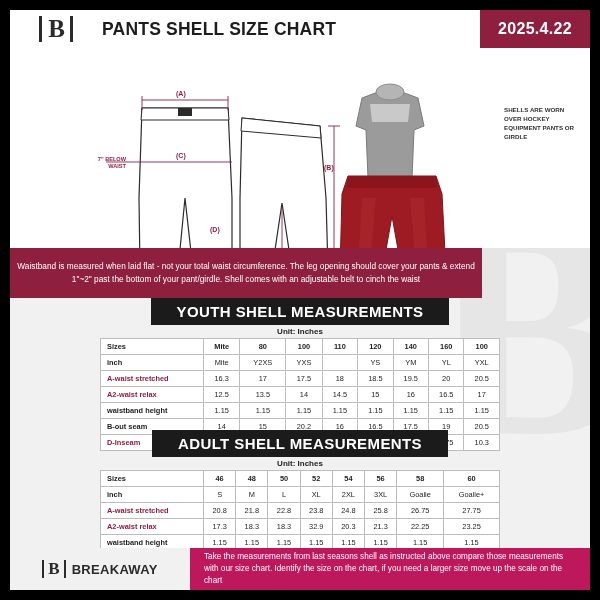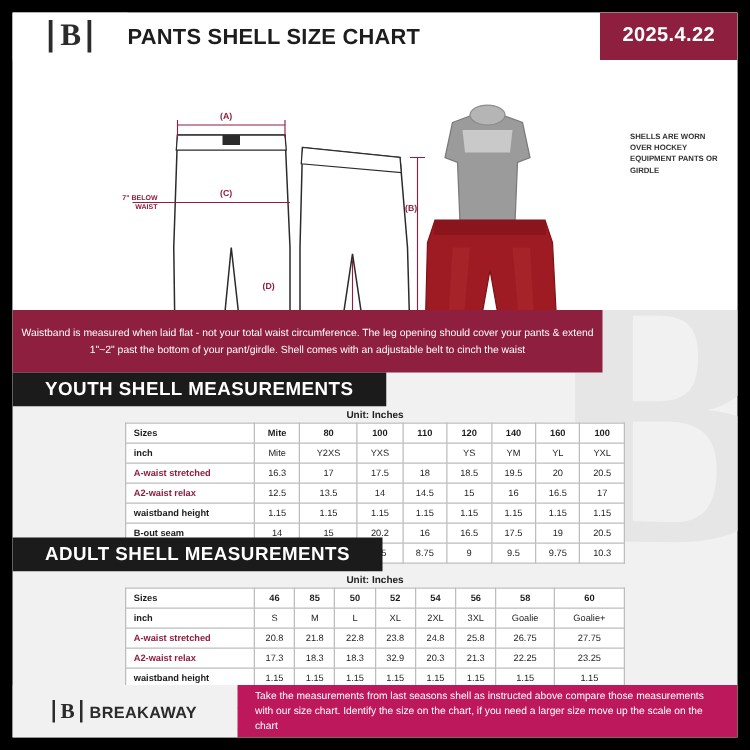--- a/index.html
+++ b/index.html
@@ -49,21 +49,21 @@
     color:#8e1f3e;font-weight:bold;line-height:1.3;text-align:right;
   }
   
   .band{
     position:absolute;left:0;top:238px;width:472px;height:50px;background:#8e1f3e;
     color:#fff;display:flex;align-items:center;justify-content:center;text-align:center;
   }
   .band p{margin:0;font-size:8.3px;line-height:1.55;width:520px;}
   
   .sec-title-wrap{
-    position:absolute;left:0;width:580px;display:flex;
+    position:absolute;left:0;width:580px;display:flex;justify-content:center;
   }
   .sec-title{
     background:#1b1b1b;color:#fff;font-size:15px;font-weight:bold;
     padding:5px 26px;letter-spacing:.4px;
   }
   .unit{
     position:absolute;left:0;width:580px;text-align:center;
     font-size:8px;color:#222;font-weight:bold;
   }
   
@@ -259,21 +259,21 @@
   <div class="sec-title-wrap" style="top:420px;">
     <div class="sec-title">ADULT SHELL MEASUREMENTS</div>
   </div>
   <div class="unit" style="top:449px;">Unit: Inches</div>
 
   <table id="adult-table" style="left:90px;top:460px;width:400px;">
       <tbody>
         <tr>
           <th class="lbl">Sizes</th>
           <th>46</th>
-          <th>85</th>
+          <th>48</th>
           <th>50</th>
           <th>52</th>
           <th>54</th>
           <th>56</th>
           <th>58</th>
           <th>60</th>
         </tr>
         <tr>
           <td class="lbl">inch</td>
           <td>S</td>

